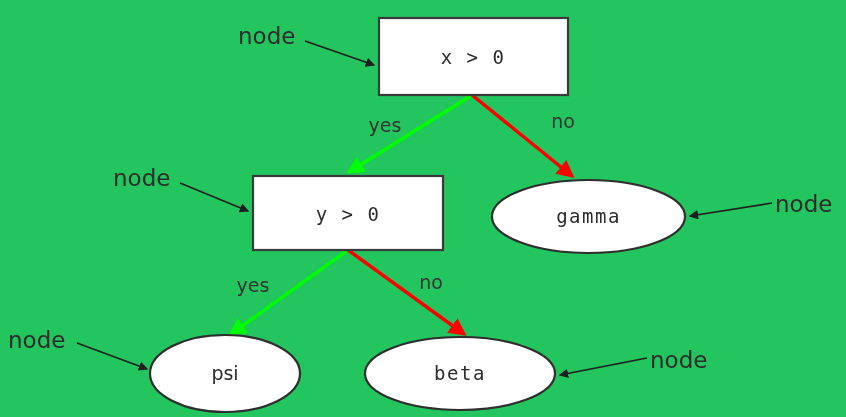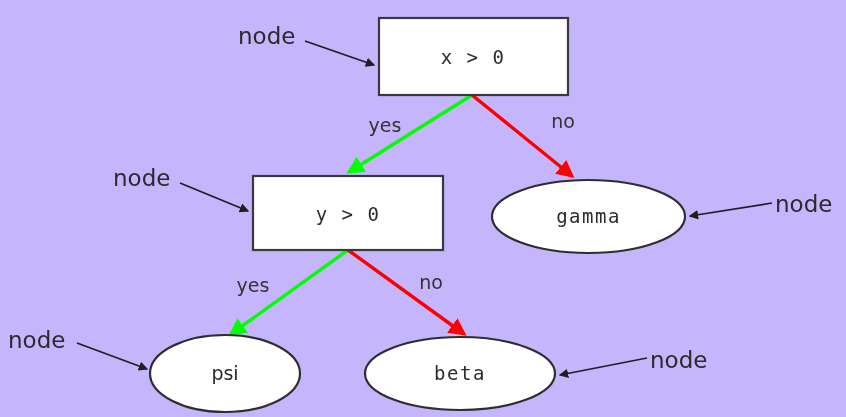--- a/index.html
+++ b/index.html
@@ -4,21 +4,21 @@
 <style>
   html, body {
     margin: 0;
     padding: 0;
     background: #ffffff;
   }
   #canvas {
     position: relative;
     width: 846px;
     height: 417px;
-    background: #c4b5fd;
+    background: #22c55e;
     overflow: hidden;
     font-family: "Liberation Sans", sans-serif;
   }
   #diagram-svg {
     position: absolute;
     left: 0;
     top: 0;
     width: 846px;
     height: 417px;
   }

